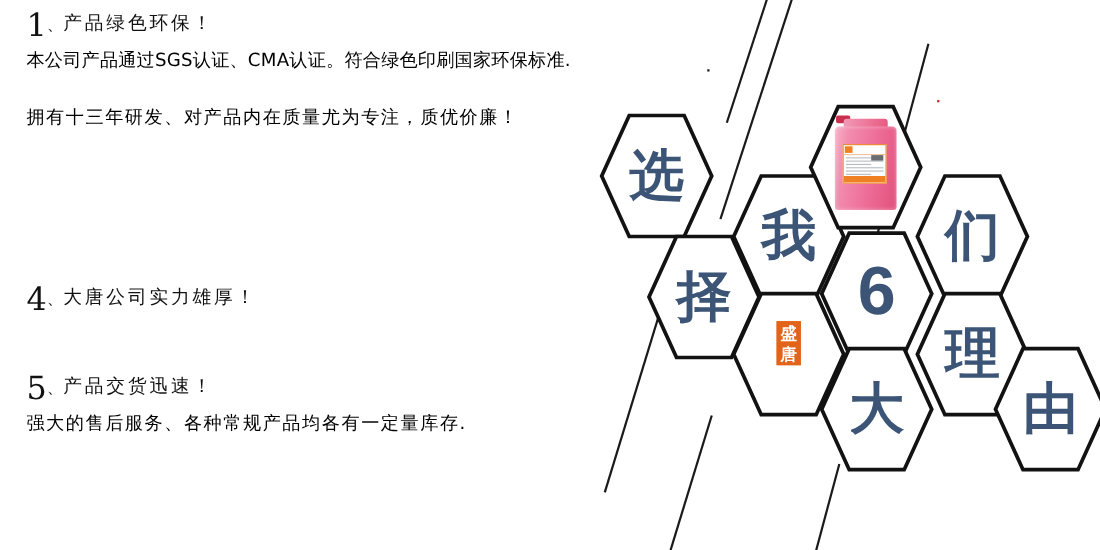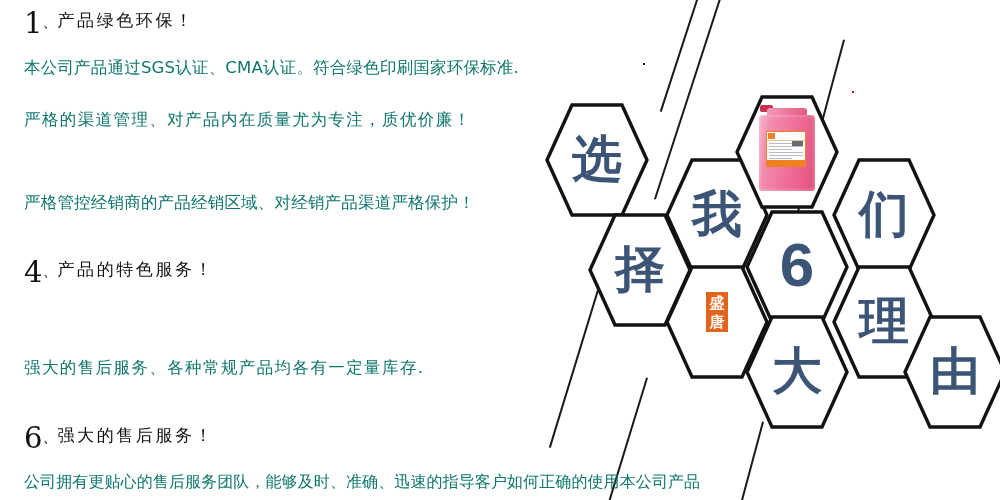--- a/index.html
+++ b/index.html
@@ -58,23 +58,23 @@
   }
   .reason-title {
     font-size: 17px;
     color: #111;
     letter-spacing: 2.6px;
     vertical-align: 3px;
   }
   .reason-desc {
     display: block;
     font-size: 16.5px;
-    color: #0f766e;
+    color: #000000;
     letter-spacing: 1.4px;
-    margin-top: 18px;
+    margin-top: 5px;
   }
   .reason-desc.tight { letter-spacing: 0.2px; }
   .reason-desc.tighter { letter-spacing: 0.1px; font-size: 16px; }
 
   
   #honeycomb {
     position: absolute;
     left: 0; top: 0;
     width: 1000px; height: 500px;
     pointer-events: none;
@@ -284,39 +284,35 @@
   <div id="reasons">
 
     <div class="reason" style="top:9px;">
       <span class="reason-head">
         <span class="reason-num">1</span><span class="reason-dun">、</span><span class="reason-title">产品绿色环保！</span>
       </span>
       <span class="reason-desc tight">本公司产品通过SGS认证、CMA认证。符合绿色印刷国家环保标准.</span>
     </div>
 
     <div class="reason" style="top:91px;">
-      <span class="reason-desc">严格的渠道管理、对产品内在质量尤为专注，质优价廉！</span>
+      <span class="reason-desc">拥有十三年研发、对产品内在质量尤为专注，质优价廉！</span>
     </div>
 
     <div class="reason" style="top:174px;">
-      <span class="reason-desc tight">严格管控经销商的产品经销区域、对经销产品渠道严格保护！</span>
     </div>
 
     <div class="reason" style="top:258px;">
       <span class="reason-head">
-        <span class="reason-num">4</span><span class="reason-dun">、</span><span class="reason-title">产品的特色服务！</span>
+        <span class="reason-num">4</span><span class="reason-dun">、</span><span class="reason-title">大唐公司实力雄厚！</span>
       </span>
     </div>
 
     <div class="reason" style="top:339px;">
+      <span class="reason-head">
+        <span class="reason-num">5</span><span class="reason-dun">、</span><span class="reason-title">产品交货迅速！</span>
+      </span>
       <span class="reason-desc">强大的售后服务、各种常规产品均各有一定量库存.</span>
     </div>
 
-    <div class="reason" style="top:424px;">
-      <span class="reason-head">
-        <span class="reason-num">6</span><span class="reason-dun">、</span><span class="reason-title">强大的售后服务！</span>
-      </span>
-      <span class="reason-desc tighter">公司拥有更贴心的售后服务团队，能够及时、准确、迅速的指导客户如何正确的使用本公司产品</span>
-    </div>
 
   </div>
 
 </div>
 
 </body></html>

